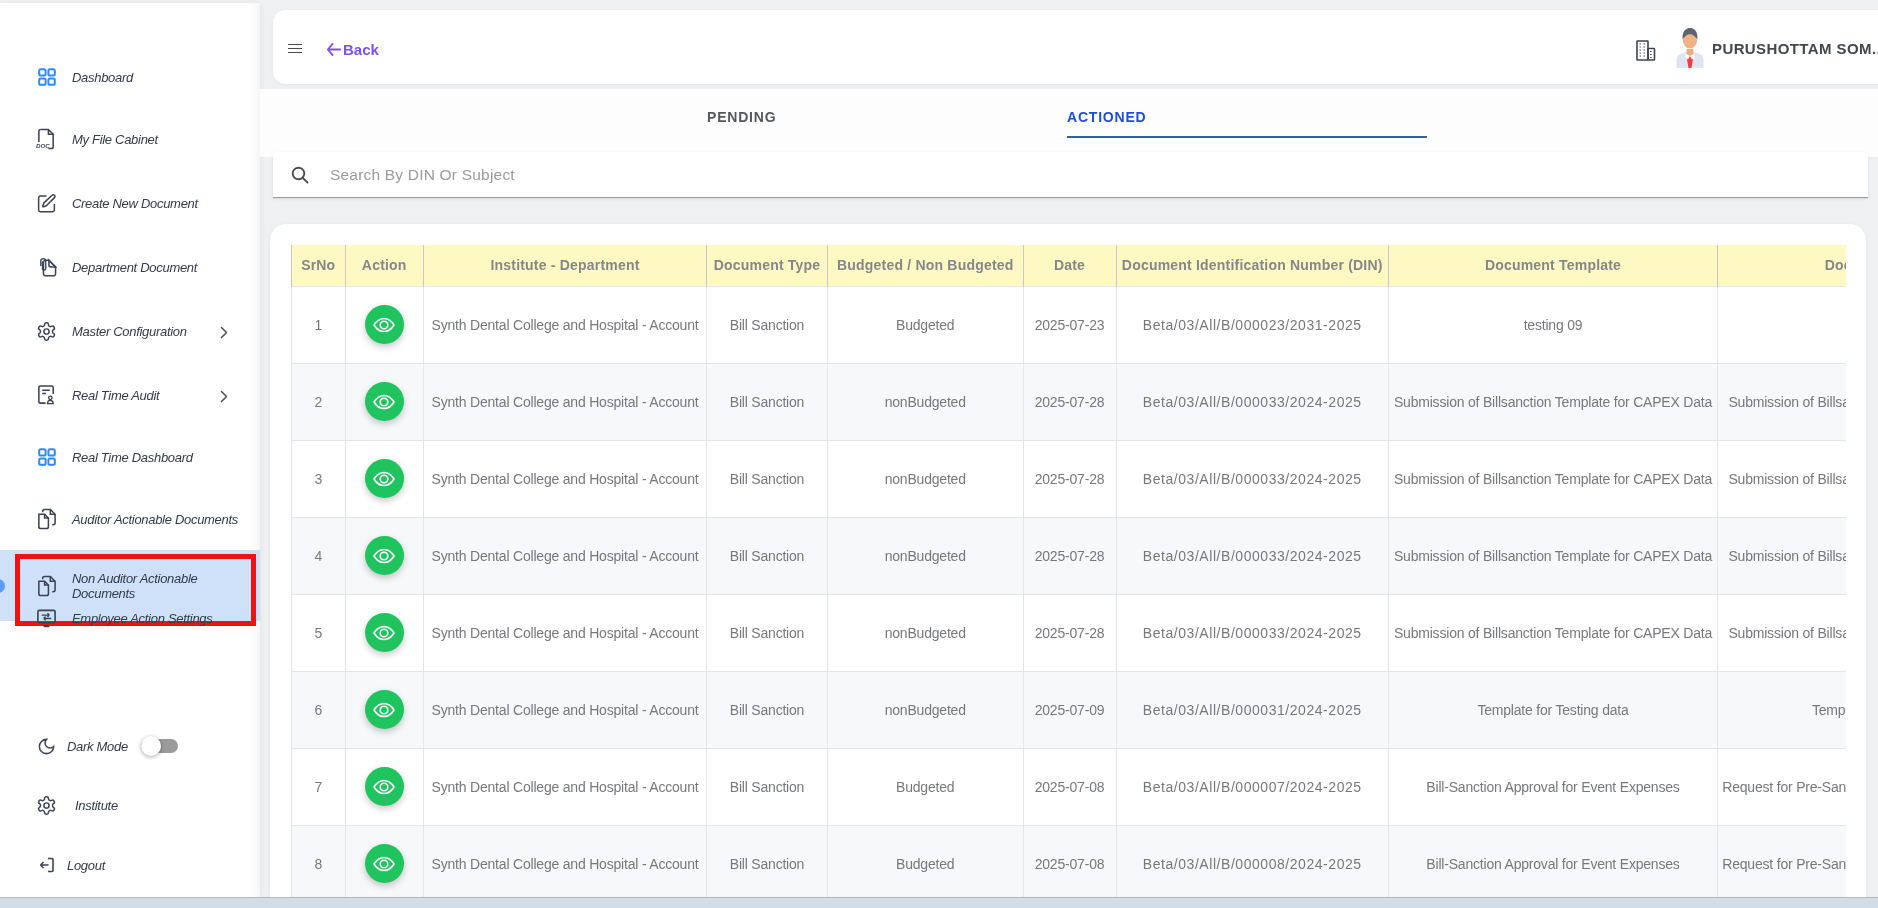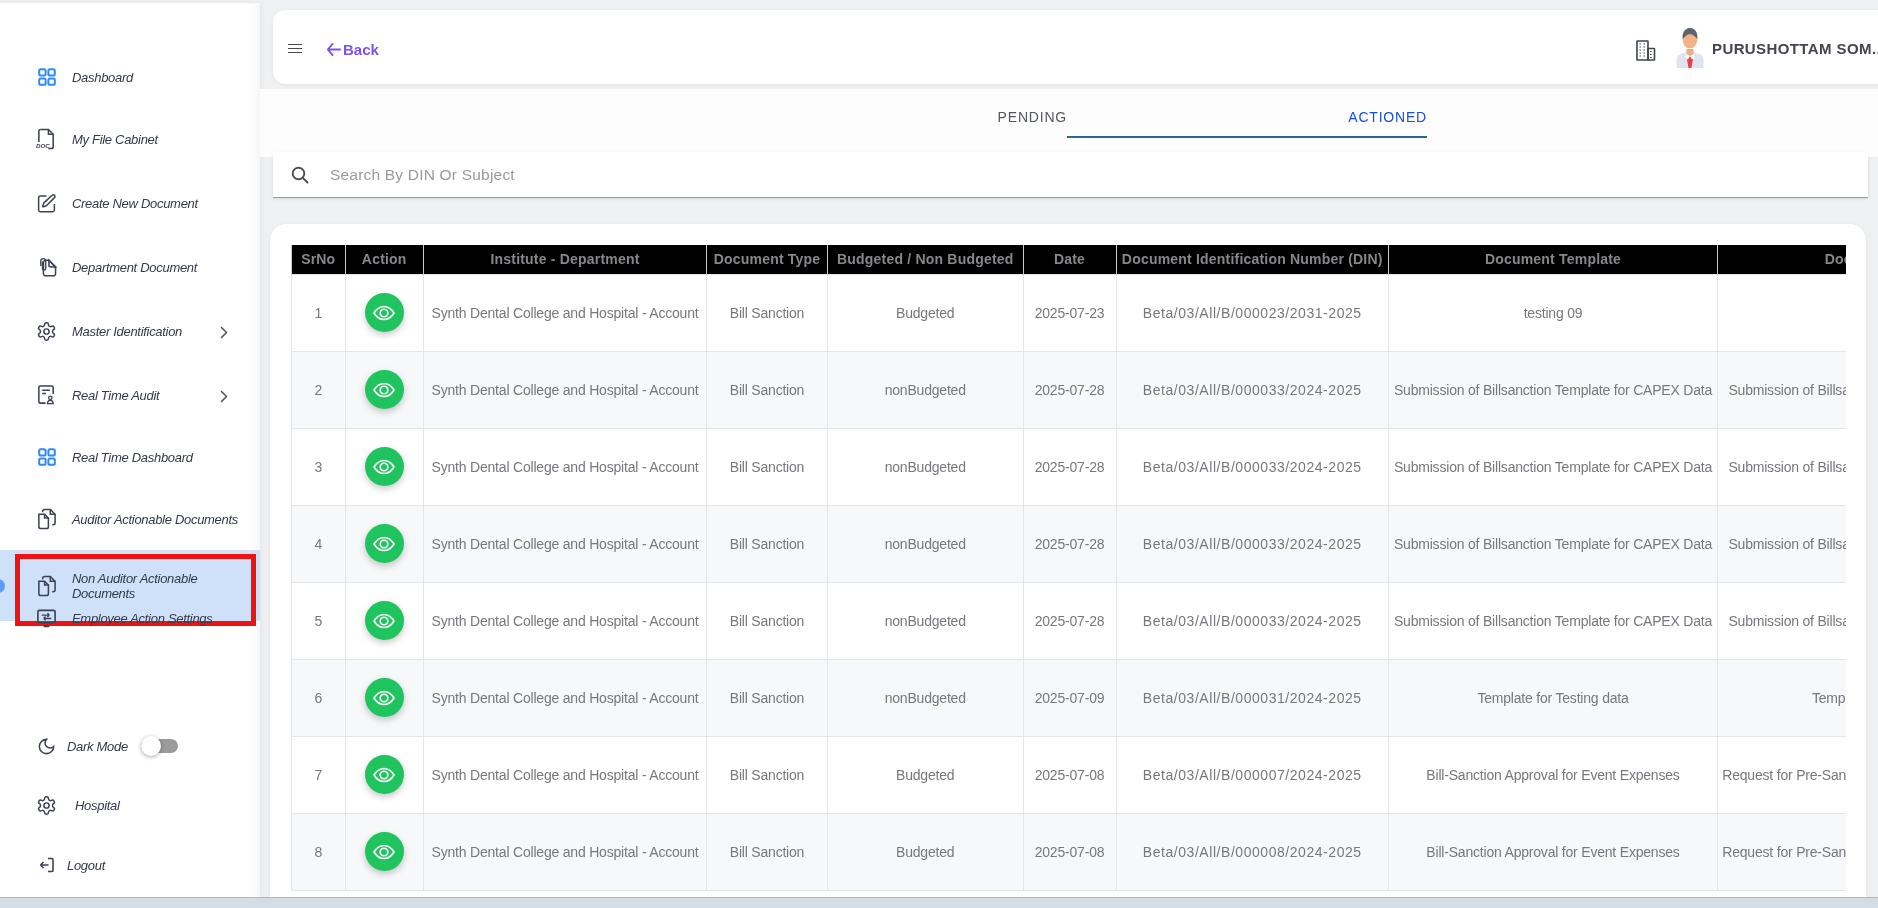--- a/index.html
+++ b/index.html
@@ -21,35 +21,35 @@
 #burger:after { content:""; position:absolute; left:0; top:2.8px; width:14px; height:1.7px; background:#4a4a4a; }
 #back { position:absolute; left:53px; top:31px; color:#7c52f3; font-weight:bold; font-size:15px; display:flex; align-items:center; }
 #back svg { margin-right:2px; }
 #bldg { position:absolute; left:1361px; top:29px; }
 #avatar { position:absolute; left:1403px; top:16px; }
 #username { position:absolute; left:1439px; top:30px; }
 #username { font-weight:bold; font-size:15px; color:#43464d; letter-spacing:0.4px; white-space:nowrap; }
 
 
 #tabsband { position:absolute; left:260px; top:89px; width:1618px; height:68px; background:#fdfdfe; }
-.tab { position:absolute; top:20px; width:360px; text-align:right; font-size:14px; font-weight:normal; letter-spacing:0.8px; }
+.tab { position:absolute; top:20px; width:360px; text-align:left; font-size:14px; font-weight:bold; letter-spacing:0.8px; }
 #tab1 { left:447px; color:#54575d; }
 #tab2 { left:807px; color:#1d4ed8; }
 #tabline { position:absolute; left:807px; top:47px; width:360px; height:2px; background:#31619f; }
 
 
 #search { position:absolute; left:273px; top:152px; width:1595px; height:46px; background:#fff; border-radius:4px 4px 0 0; border-bottom:1px solid #9b9b9b; box-shadow:0 1px 3px rgba(0,0,0,0.10); }
 #search .sic { position:absolute; left:15px; top:11px; }
 #search .ph { position:absolute; left:57px; top:14px; font-size:15.5px; color:#9a9a9a; letter-spacing:0.2px; }
 
 
 #card { position:absolute; left:270px; top:224px; width:1596px; height:700px; background:#fff; border-radius:16px; box-shadow:0 1px 4px rgba(0,0,0,0.06); }
 #twrap { position:absolute; left:21px; top:21px; width:1555px; height:679px; overflow:hidden; }
 table { border-collapse:collapse; table-layout:fixed; width:1766px; }
-th { background:#000000; color:#86878b; font-size:14px; font-weight:bold; height:29px; text-align:center; letter-spacing:0.2px; }
+th { background:#fef9c3; color:#86878b; font-size:14px; font-weight:bold; height:41px; text-align:center; letter-spacing:0.2px; }
 td { height:77px; text-align:center; vertical-align:middle; font-size:14px; color:#77787d; border:1px solid #e4e5e7; letter-spacing:-0.2px; white-space:nowrap; overflow:hidden; }
 th { border-left:1px solid #c8c9cb; }
 tr.odd td { background:#fff; }
 tr.even td { background:#f7f8fa; }
 .eyebtn { width:39px; height:39px; border-radius:50%; background:#1fc45e; margin:0 auto; display:flex; align-items:center; justify-content:center; box-shadow:0 3px 7px rgba(0,0,0,0.22); }
 
 
 #hscroll { position:absolute; left:0; top:897px; width:1878px; height:11px; background:#d2dde6; border-top:1px solid #aeb8c1; z-index:50; }
 </style>
 </head>
@@ -102,21 +102,21 @@
         </span>
         <span class="tx" style="line-height:15px">Department Document</span>
       </div>
       <div class="nav" style="top:311px">
         <span class="ic">
           <svg width="21" height="21" viewBox="0 0 24 24" fill="none" stroke="#3b4254" stroke-width="1.7">
             <path d="M12.22 2h-.44a2 2 0 0 0-2 2v.18a2 2 0 0 1-1 1.73l-.43.25a2 2 0 0 1-2 0l-.15-.08a2 2 0 0 0-2.73.73l-.22.38a2 2 0 0 0 .73 2.73l.15.1a2 2 0 0 1 1 1.72v.51a2 2 0 0 1-1 1.74l-.15.09a2 2 0 0 0-.73 2.73l.22.38a2 2 0 0 0 2.73.73l.15-.08a2 2 0 0 1 2 0l.43.25a2 2 0 0 1 1 1.73V20a2 2 0 0 0 2 2h.44a2 2 0 0 0 2-2v-.18a2 2 0 0 1 1-1.73l.43-.25a2 2 0 0 1 2 0l.15.08a2 2 0 0 0 2.73-.73l.22-.39a2 2 0 0 0-.73-2.73l-.15-.08a2 2 0 0 1-1-1.74v-.5a2 2 0 0 1 1-1.74l.15-.09a2 2 0 0 0 .73-2.73l-.22-.38a2 2 0 0 0-2.73-.73l-.15.08a2 2 0 0 1-2 0l-.43-.25a2 2 0 0 1-1-1.73V4a2 2 0 0 0-2-2z"></path>
             <circle cx="12" cy="12" r="3"></circle>
           </svg>
         </span>
-        <span class="tx" style="line-height:15px">Master Identification</span>
+        <span class="tx" style="line-height:15px">Master Configuration</span>
         <span style="position:absolute;left:220px;top:14px"><svg width="8" height="13" viewBox="0 0 8 13" fill="none" stroke="#4a4f5a" stroke-width="1.5" stroke-linecap="round" stroke-linejoin="round">
             <path d="M1.5 1.5 L6.5 6.5 L1.5 11.5"></path>
           </svg></span>
       </div>
       <div class="nav" style="top:375px">
         <span class="ic">
           <svg width="22" height="24" viewBox="0 0 22 24" fill="none" stroke="#3b4254" stroke-width="1.6">
             <path d="M18 11 V4 a1.5 1.5 0 0 0 -1.5 -1.5 h-12 A1.5 1.5 0 0 0 3 4 v15 a1.5 1.5 0 0 0 1.5 1.5 H10"></path>
             <path d="M6.5 7 h8 M6.5 10.5 h4"></path>
             <circle cx="15" cy="15" r="1.8" stroke-width="1.4"></circle>
@@ -181,21 +181,21 @@
         <span style="position:absolute;left:141px;top:13px;width:37px;height:14px;border-radius:7px;background:#9b9b9b"></span>
         <span style="position:absolute;left:141px;top:10px;width:20px;height:20px;border-radius:50%;background:#fff;box-shadow:0 1px 4px rgba(0,0,0,0.35)"></span>
       </div>
       <div class="nav" style="top:785px">
         <span class="ic">
           <svg width="21" height="21" viewBox="0 0 24 24" fill="none" stroke="#3b4254" stroke-width="1.7">
             <path d="M12.22 2h-.44a2 2 0 0 0-2 2v.18a2 2 0 0 1-1 1.73l-.43.25a2 2 0 0 1-2 0l-.15-.08a2 2 0 0 0-2.73.73l-.22.38a2 2 0 0 0 .73 2.73l.15.1a2 2 0 0 1 1 1.72v.51a2 2 0 0 1-1 1.74l-.15.09a2 2 0 0 0-.73 2.73l.22.38a2 2 0 0 0 2.73.73l.15-.08a2 2 0 0 1 2 0l.43.25a2 2 0 0 1 1 1.73V20a2 2 0 0 0 2 2h.44a2 2 0 0 0 2-2v-.18a2 2 0 0 1 1-1.73l.43-.25a2 2 0 0 1 2 0l.15.08a2 2 0 0 0 2.73-.73l.22-.39a2 2 0 0 0-.73-2.73l-.15-.08a2 2 0 0 1-1-1.74v-.5a2 2 0 0 1 1-1.74l.15-.09a2 2 0 0 0 .73-2.73l-.22-.38a2 2 0 0 0-2.73-.73l-.15.08a2 2 0 0 1-2 0l-.43-.25a2 2 0 0 1-1-1.73V4a2 2 0 0 0-2-2z"></path>
             <circle cx="12" cy="12" r="3"></circle>
           </svg>
         </span>
-        <span class="tx" style="left:75px;line-height:15px">Hospital</span>
+        <span class="tx" style="left:75px;line-height:15px">Institute</span>
       </div>
       <div class="nav" style="top:845px">
         <span class="ic">
           <svg width="18" height="18" viewBox="0 0 18 18" fill="none" stroke="#3b4254" stroke-width="1.6">
             <path d="M10 2.5 h4 a1 1 0 0 1 1 1 v11 a1 1 0 0 1 -1 1 h-4"></path>
             <path d="M2.5 9 h8 M2.5 9 l3 -3 M2.5 9 l3 3"></path>
           </svg>
         </span>
         <span class="tx" style="left:67px;line-height:15px">Logout</span>
       </div>

